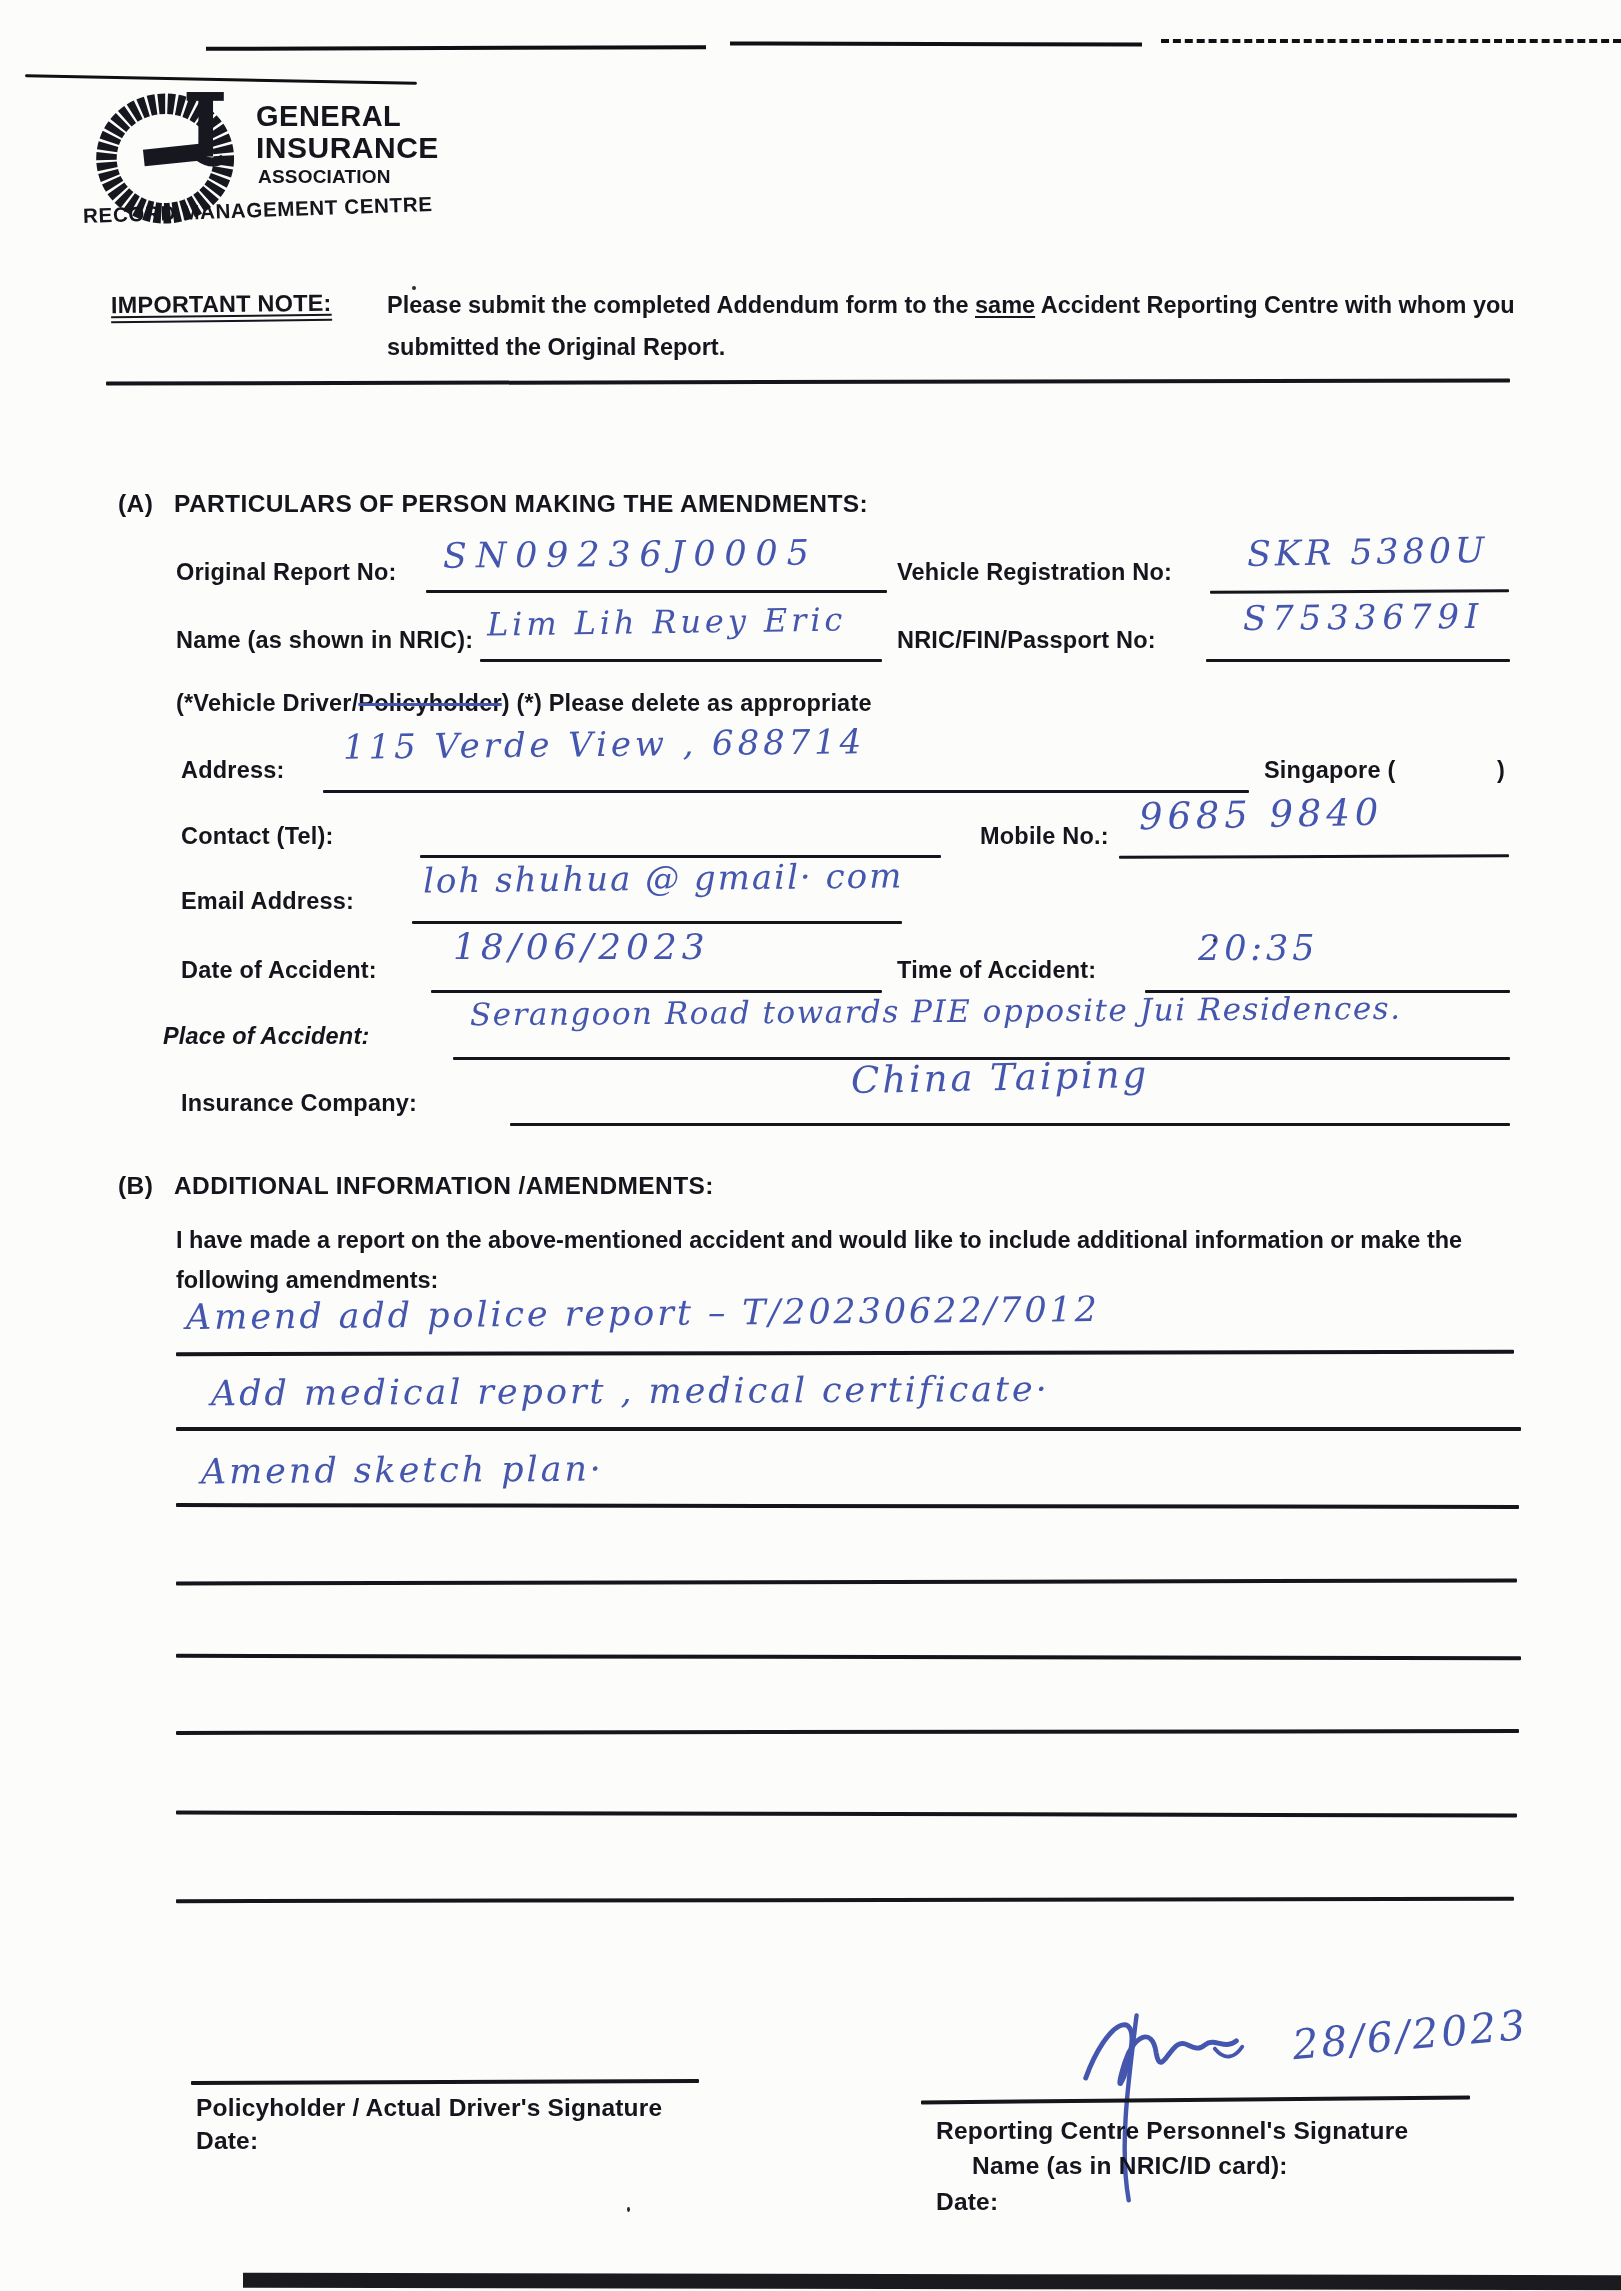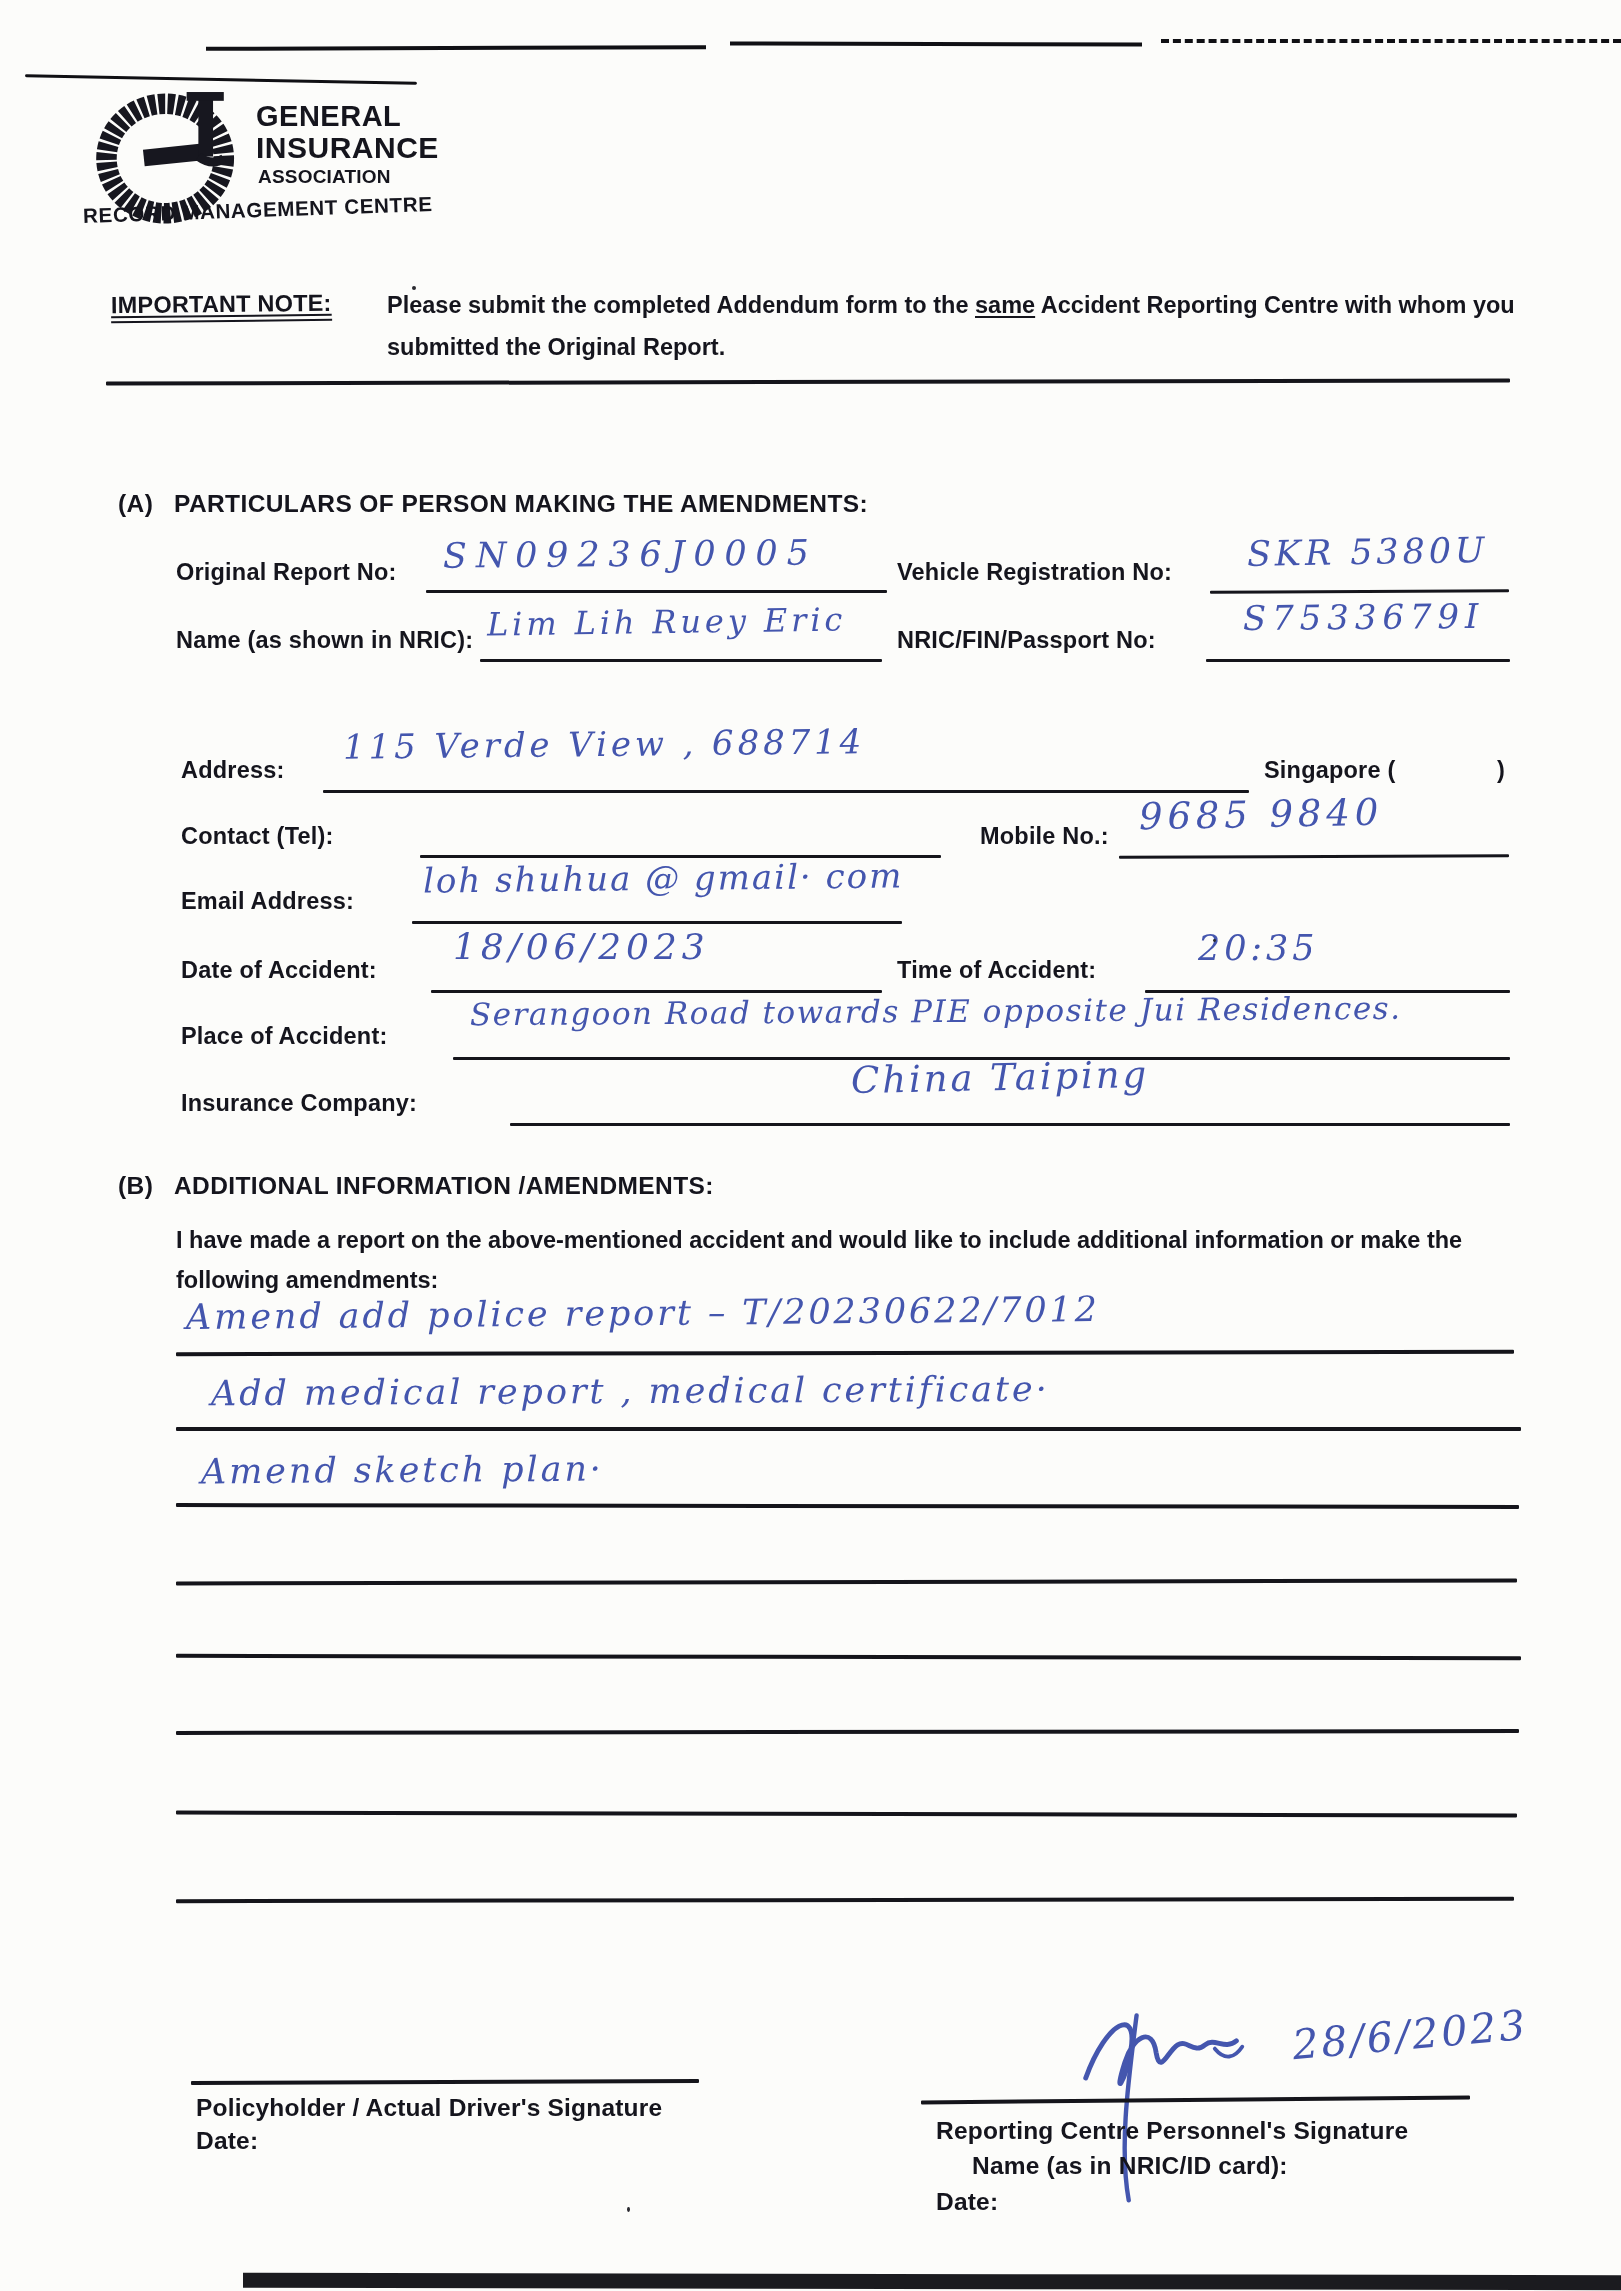--- a/index.html
+++ b/index.html
@@ -81,20 +81,23 @@
   <div class="hw" style="left:1247px;top:535px;font-size:35px;letter-spacing:3.9px;transform:rotate(-1deg);">SKR 5380U</div>
   <div class="line" style="left:1210px;top:590px;width:299px;transform:rotate(-0.3deg);"></div>
 
   <div class="lbl" style="left:176px;top:627px;">Name (as shown in NRIC):</div>
   <div class="hw" style="left:487px;top:606px;font-size:32px;letter-spacing:3.9px;transform:rotate(-0.8deg);">Lim Lih Ruey Eric</div>
   <div class="line" style="left:480px;top:659px;width:402px;"></div>
   <div class="lbl" style="left:897px;top:627px;">NRIC/FIN/Passport No:</div>
   <div class="hw" style="left:1243px;top:600px;font-size:34px;letter-spacing:5.9px;transform:rotate(-0.5deg);">S7533679I</div>
   <div class="line" style="left:1206px;top:659px;width:304px;"></div>
 
+  <div class="lbl" style="left:176px;top:690px;">
+    <span>(*Vehicle Driver/</span><span class="struck">Policyholder</span><span>) (*) Please delete as appropriate</span>
+  </div>
 
   <div class="lbl" style="left:181px;top:757px;">Address:</div>
   <div class="hw" style="left:343px;top:727px;font-size:34px;letter-spacing:3.9px;transform:rotate(-0.6deg);">115 Verde View , 688714</div>
   <div class="line" style="left:323px;top:790px;width:926px;"></div>
   <div class="lbl" style="left:1264px;top:757px;">Singapore (</div>
   <div class="lbl" style="left:1497px;top:757px;">)</div>
 
   <div class="lbl" style="left:181px;top:823px;">Contact (Tel):</div>
   <div class="hw" style="left:441px;top:800px;font-size:33px;"></div>
   <div class="line" style="left:420px;top:855px;width:521px;"></div>
@@ -106,21 +109,21 @@
   <div class="hw" style="left:423px;top:861px;font-size:34px;letter-spacing:2px;transform:rotate(-0.6deg);">loh shuhua @ gmail· com</div>
   <div class="line" style="left:412px;top:921px;width:490px;"></div>
 
   <div class="lbl" style="left:181px;top:957px;">Date of Accident:</div>
   <div class="hw" style="left:453px;top:929px;font-size:36px;letter-spacing:4.9px;">18/06/2023</div>
   <div class="line" style="left:431px;top:990px;width:451px;"></div>
   <div class="lbl" style="left:897px;top:957px;">Time of Accident:</div>
   <div class="hw" style="left:1198px;top:931px;font-size:35px;letter-spacing:3.9px;">20:35</div>
   <div class="line" style="left:1145px;top:990px;width:365px;"></div>
 
-  <div class="lbl" style="left:181px;top:1023px;">Place of Accident:</div>
+  <div class="lbl" style="left:163px;top:1023px;font-style:italic;">Place of Accident:</div>
   <div class="hw" style="left:470px;top:996px;font-size:31px;letter-spacing:1.5px;transform:rotate(-0.4deg);">Serangoon Road towards PIE opposite Jui Residences.</div>
   <div class="line" style="left:453px;top:1057px;width:1057px;"></div>
 
   <div class="lbl" style="left:181px;top:1090px;">Insurance Company:</div>
   <div class="hw" style="left:851px;top:1059px;font-size:37px;letter-spacing:2.9px;transform:rotate(-1.2deg);">China Taiping</div>
   <div class="line" style="left:510px;top:1123px;width:1000px;"></div>
 
   <div class="lbl heading" style="left:118px;top:1172px;">(B)</div>
   <div class="lbl heading" style="left:174px;top:1172px;">ADDITIONAL INFORMATION /AMENDMENTS:</div>
   <div class="noteblock" style="left:176px;top:1221px;width:1343px;line-height:1.7;">I have made a report on the above-mentioned accident and would like to include additional information or make the following amendments:</div>

